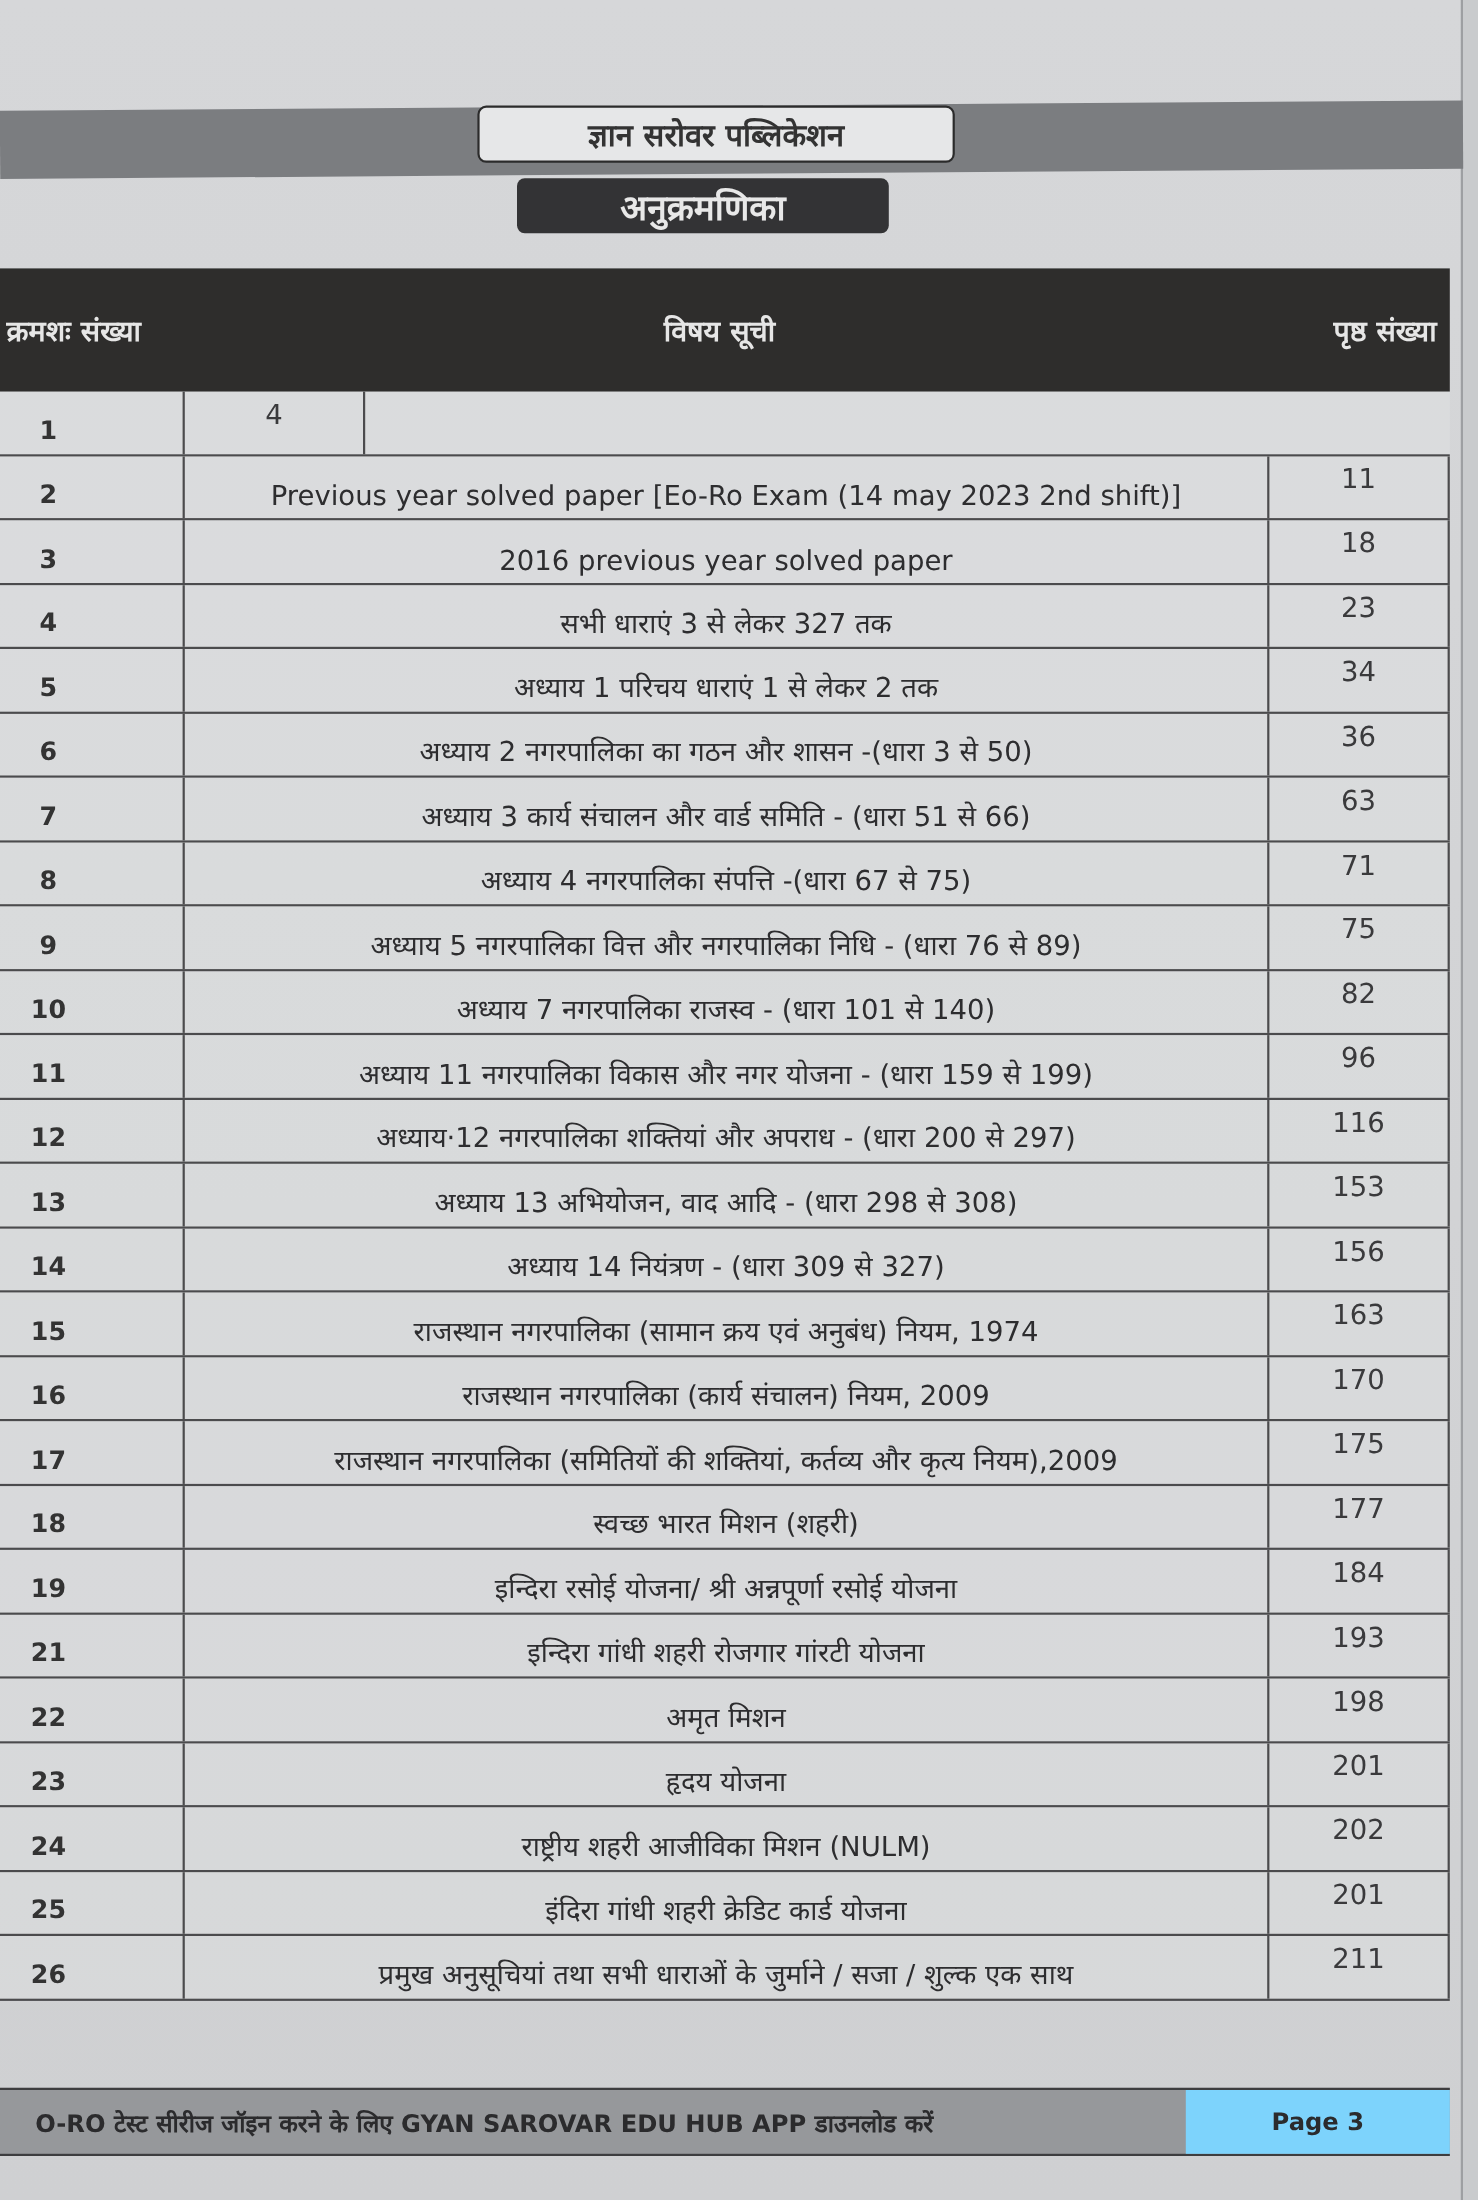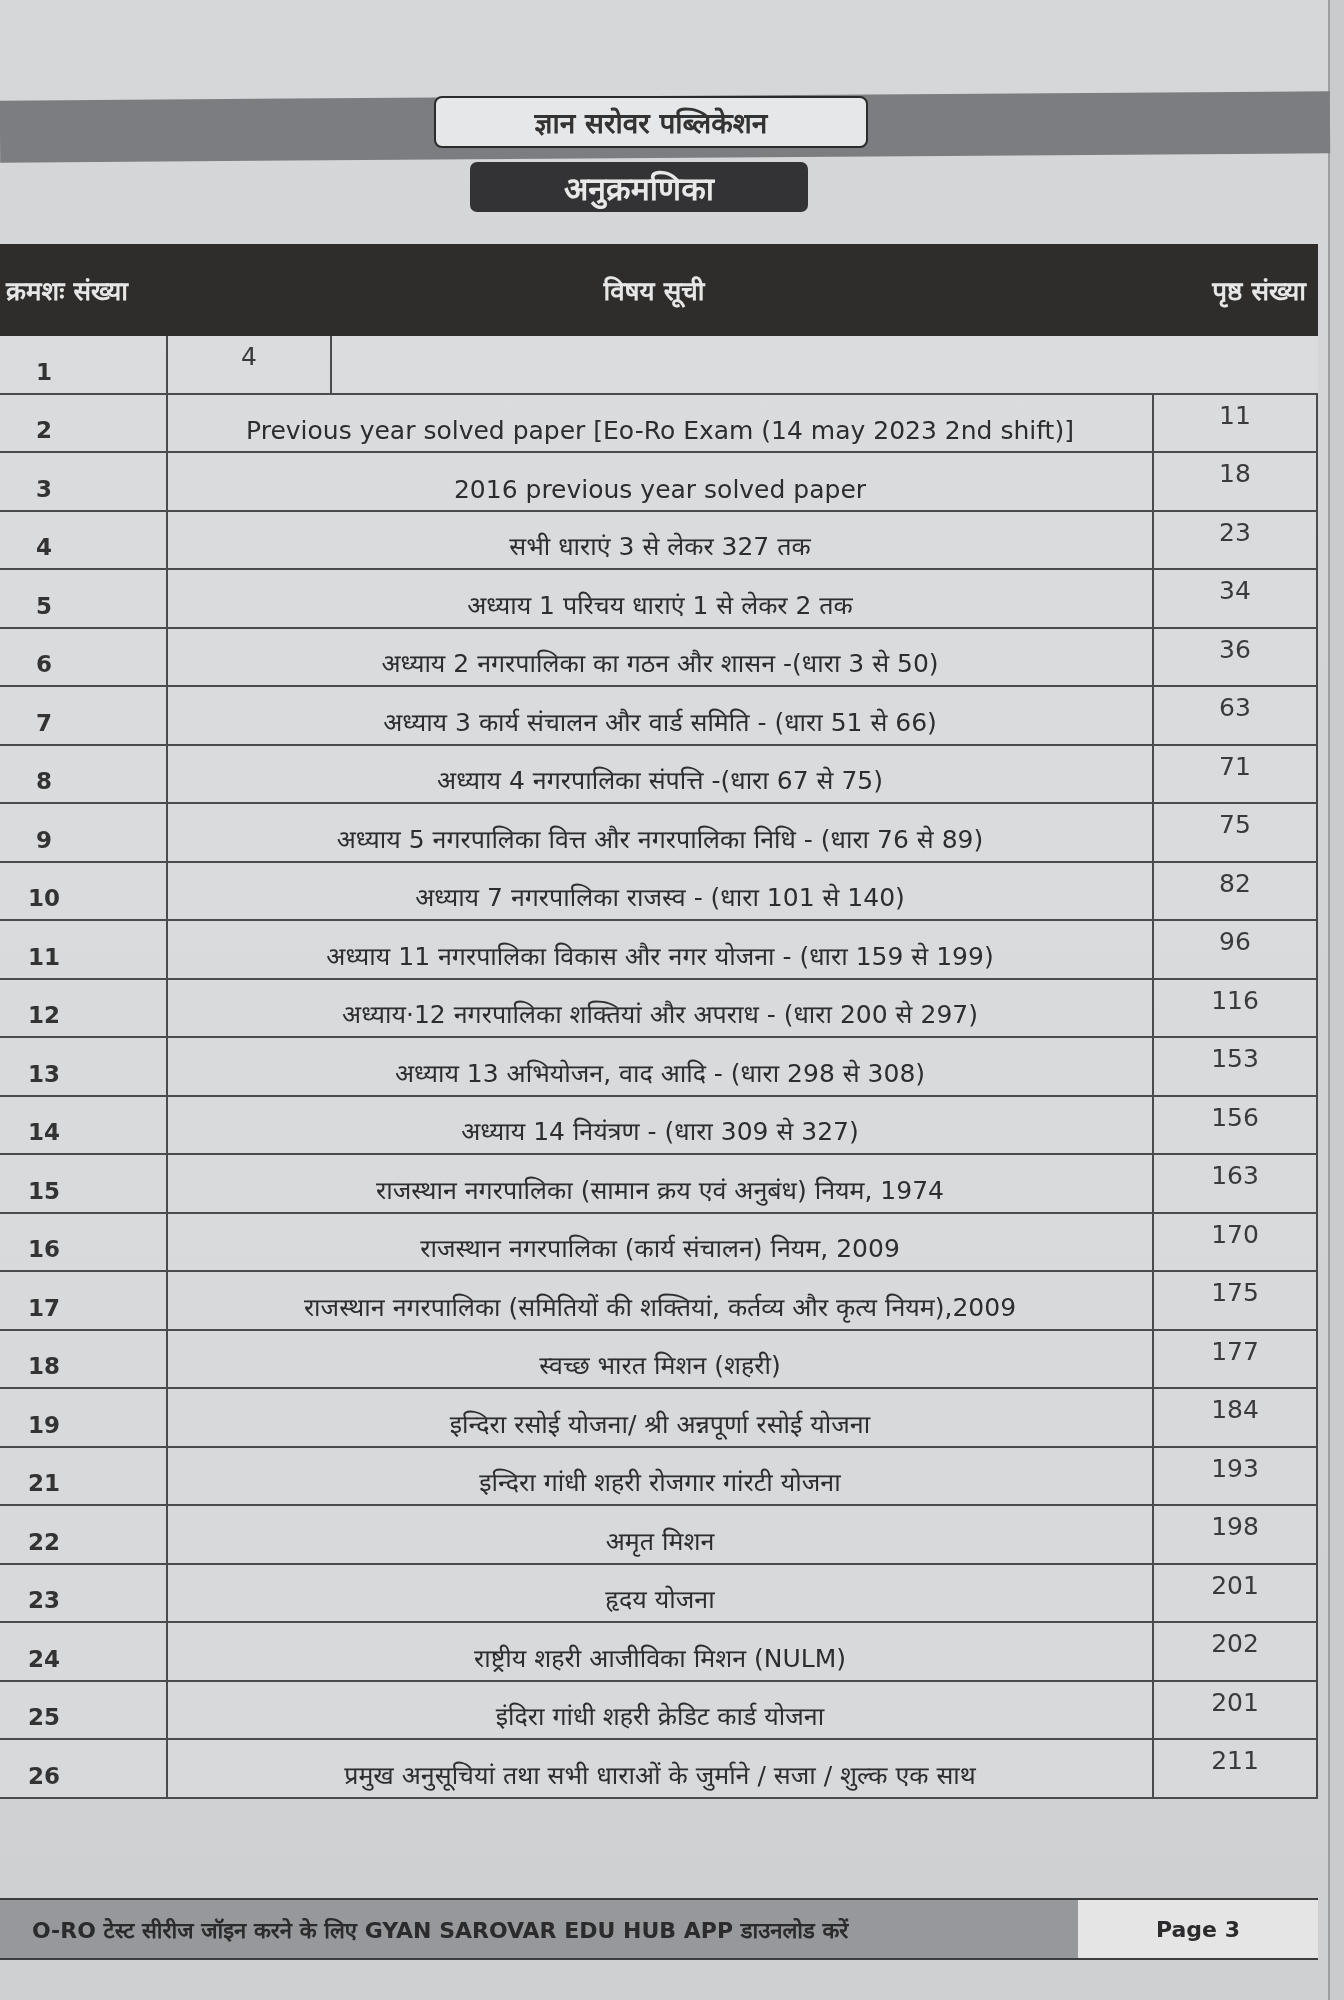--- a/index.html
+++ b/index.html
@@ -44,21 +44,21 @@
       border-radius: 7px;
       display: flex; align-items: center; justify-content: center;
       font-size: 32px; font-weight: bold; color: #e8e8e8;
     }
     .toc {
       position: absolute;
       left: 0; top: 244px;
       width: 1318px;
     }
     .toc-head {
-      height: 92px;
+      height: 112px;
       background: #2e2d2c;
       display: flex;
       align-items: center;
       color: #e6e6e6;
       font-weight: bold;
       font-size: 26px;
       justify-content: center;
     }
     .toc-head .c-num { width: 170px; padding-left: 6px; }
     .toc-head .c-sub { flex: 1; text-align: center; padding-right: 40px; }
@@ -106,21 +106,21 @@
     .footer-text {
       flex: 1;
       padding-left: 0;
       font-size: 22px; font-weight: bold; color: #2b2b2d;
       white-space: nowrap;
       overflow: hidden;
       margin-left: 32px;
     }
     .footer-page {
       width: 240px; height: 100%;
-      background: #e5e5e5;
+      background: #7dd3fc;
       display: flex; align-items: center; justify-content: center;
       font-size: 22px; font-weight: bold; color: #2b2b2d;
     }
   </style>
 </head>
 <body>
 
 <div class="page">
   <div class="top-band"></div>
   <div class="publisher-box">ज्ञान सरोवर पब्लिकेशन</div>

